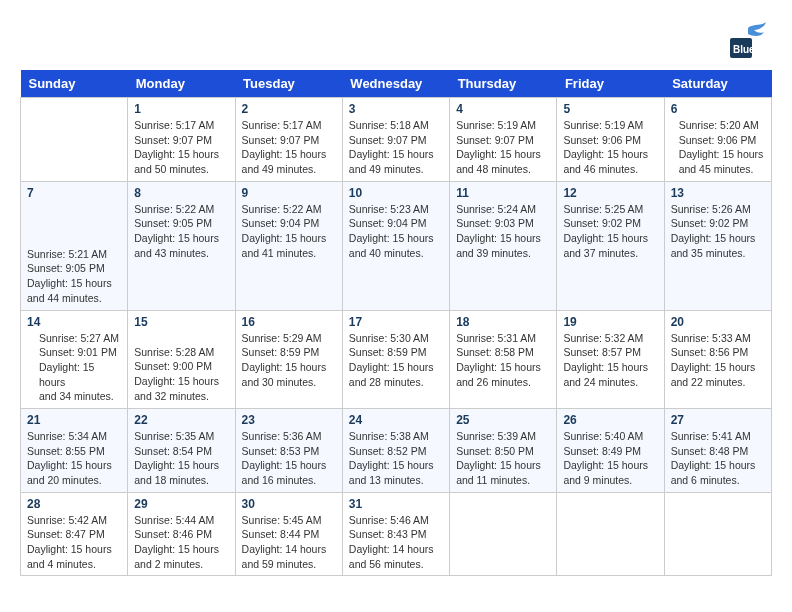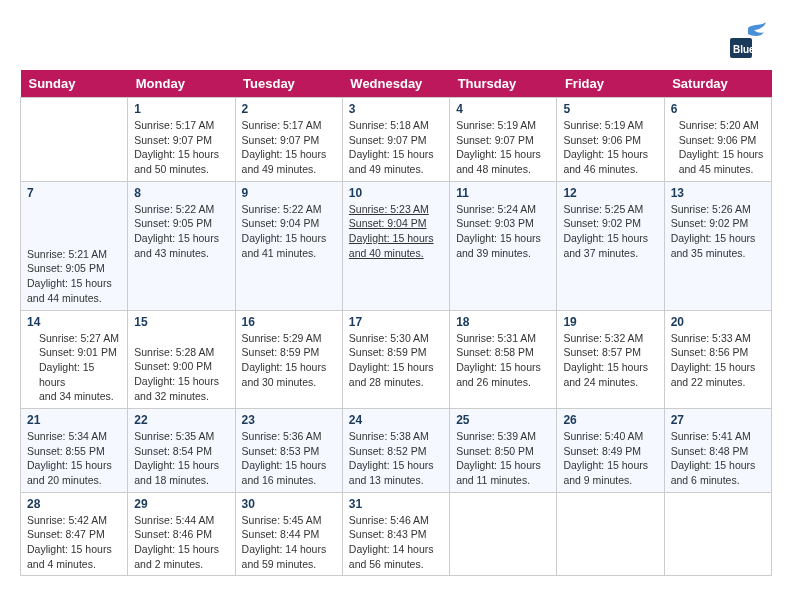--- a/index.html
+++ b/index.html
@@ -28,21 +28,21 @@
     .location {
       font-size: 16px;
       color: #333;
     }
     .calendar {
       width: 100%;
       border-collapse: collapse;
       font-size: 11px;
     }
     .calendar th {
-      background-color: #be185d;
+      background-color: #1d4ed8;
       color: #fff;
       text-align: left;
       padding: 6px 8px;
       font-size: 13px;
       font-weight: bold;
     }
     .calendar td {
       border: 1px solid #ccc;
       vertical-align: top;
       padding: 4px 6px;
@@ -189,21 +189,21 @@
         </td>
         <td>
           <div class="day-num">9</div>
           <div class="day-info" style="white-space: pre-line;">Sunrise: 5:22 AM
 Sunset: 9:04 PM
 Daylight: 15 hours
 and 41 minutes.</div>
         </td>
         <td>
           <div class="day-num">10</div>
-          <div class="day-info" style="white-space: pre-line; text-decoration: underline;">Sunrise: 5:23 AM
+          <div class="day-info" style="white-space: pre-line;">Sunrise: 5:23 AM
 Sunset: 9:04 PM
 Daylight: 15 hours
 and 40 minutes.</div>
         </td>
         <td>
           <div class="day-num">11</div>
           <div class="day-info" style="white-space: pre-line;">Sunrise: 5:24 AM
 Sunset: 9:03 PM
 Daylight: 15 hours
 and 39 minutes.</div>

